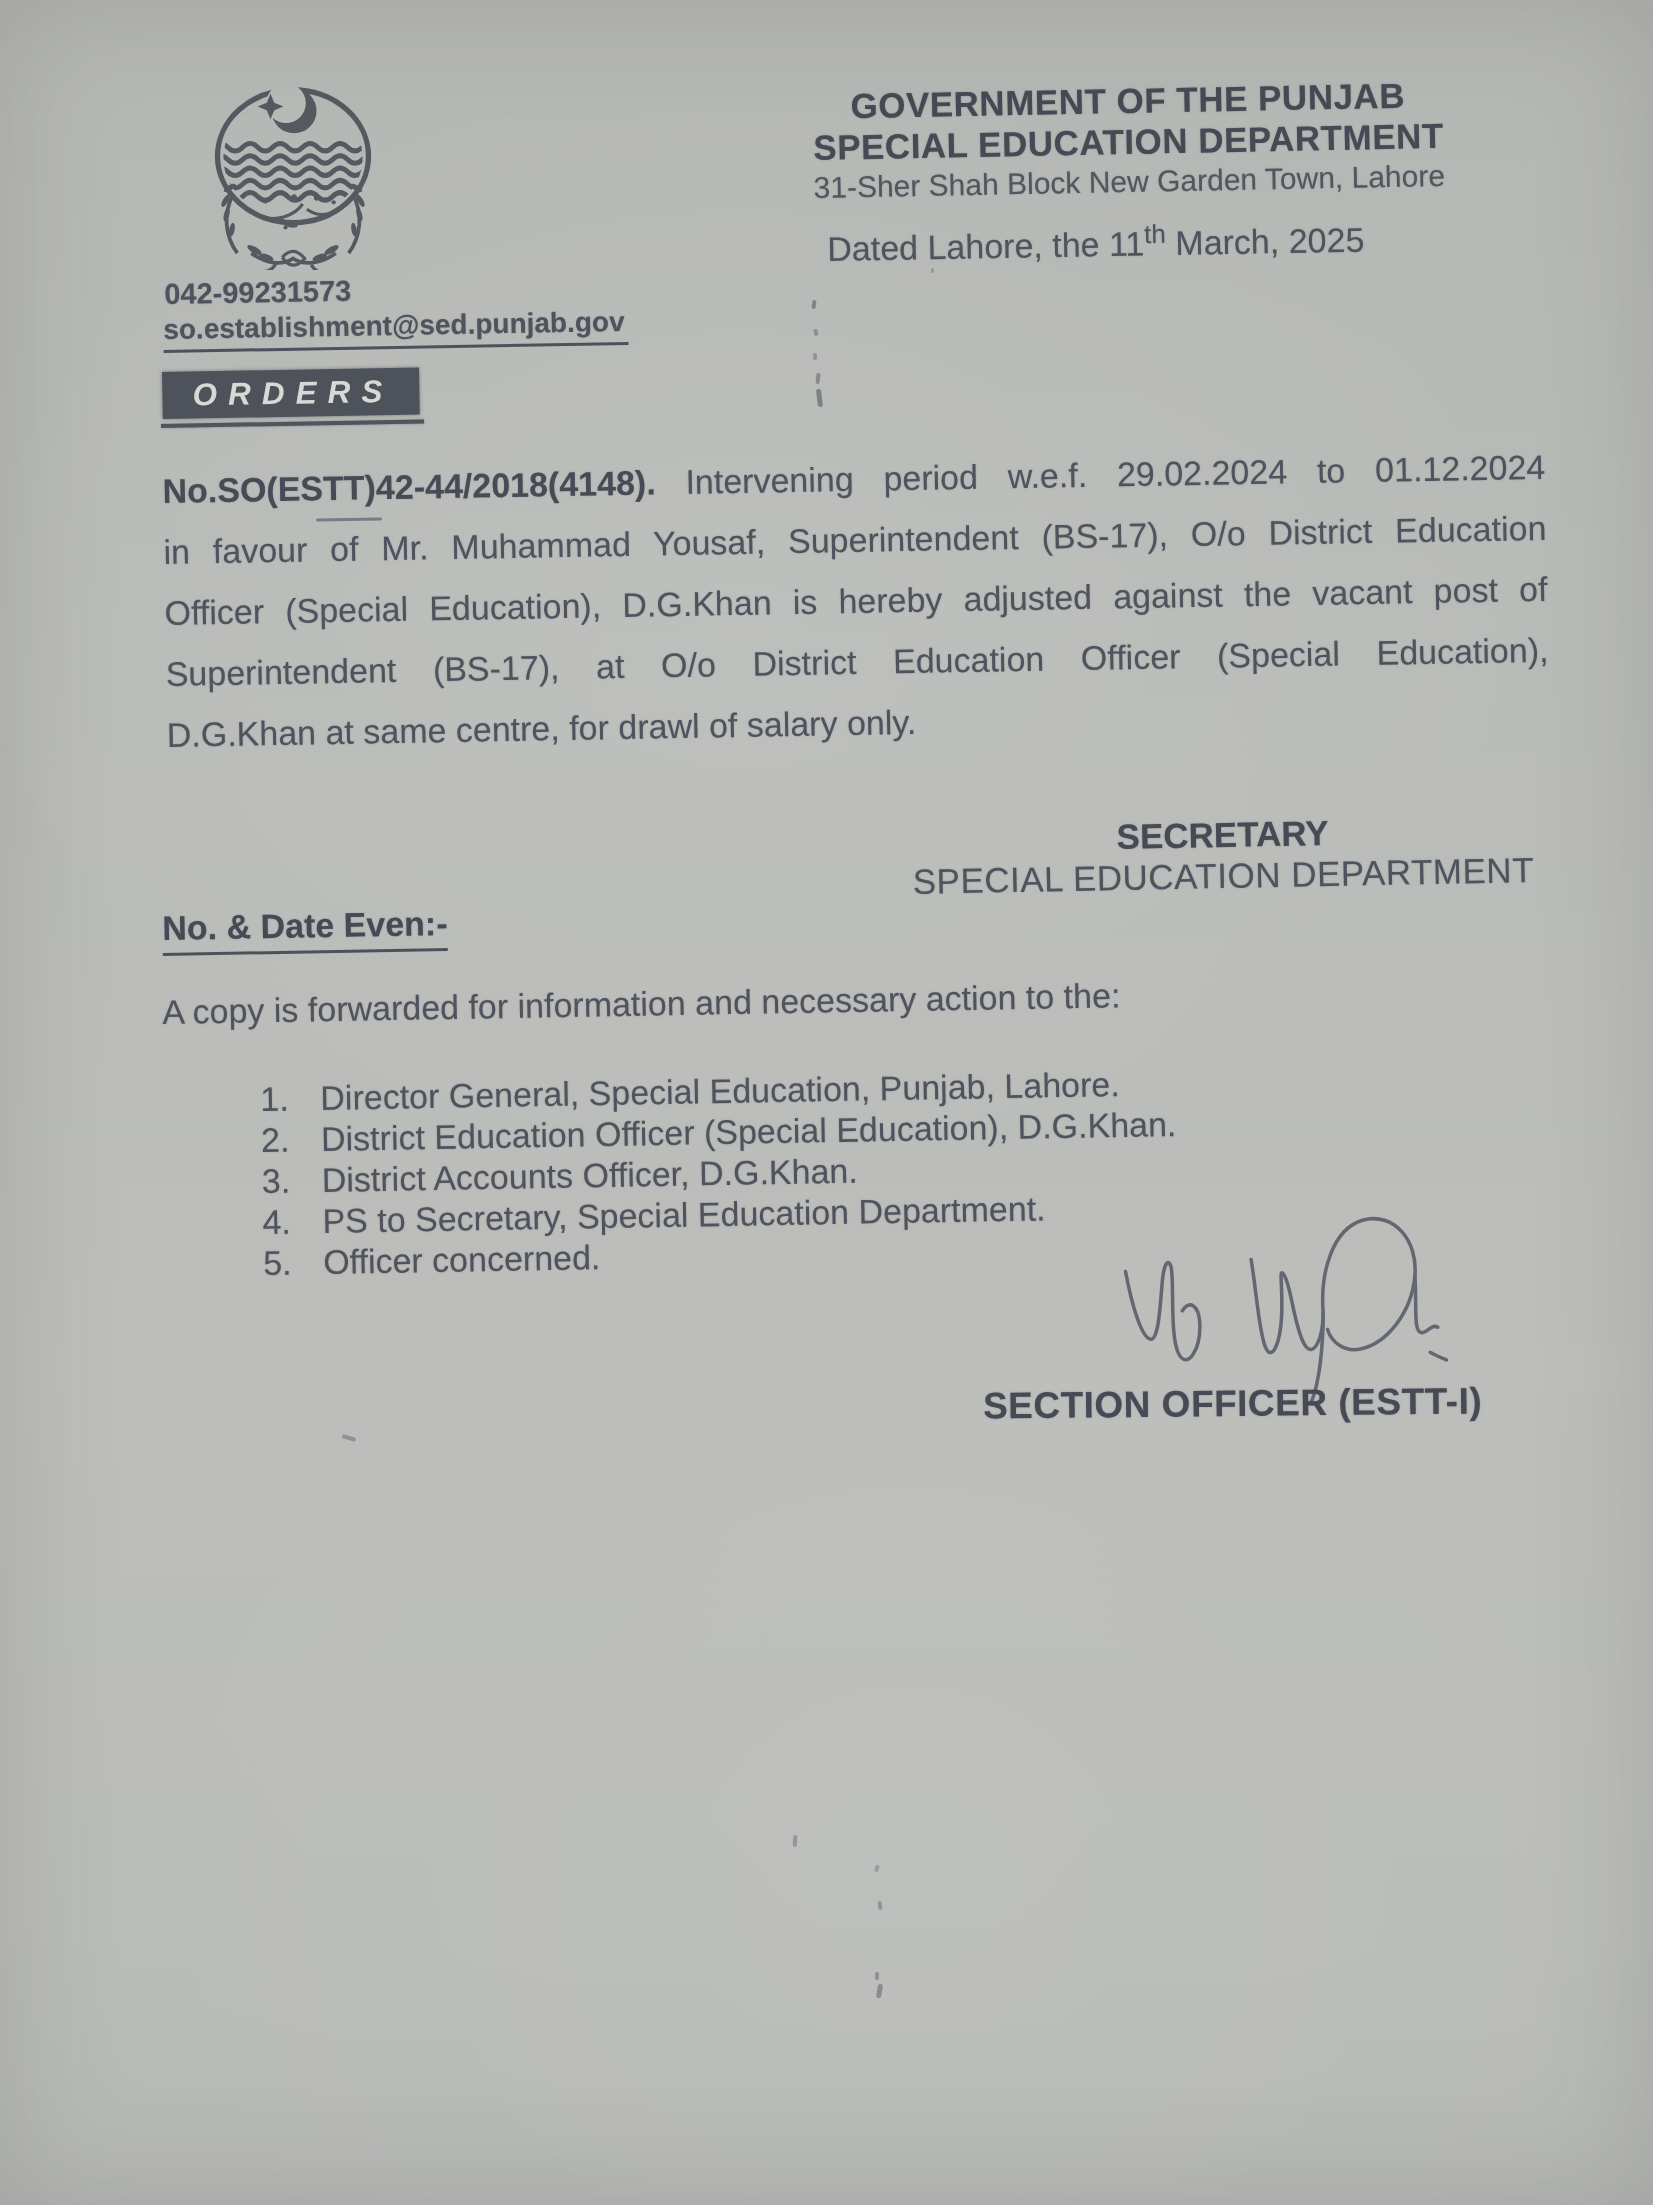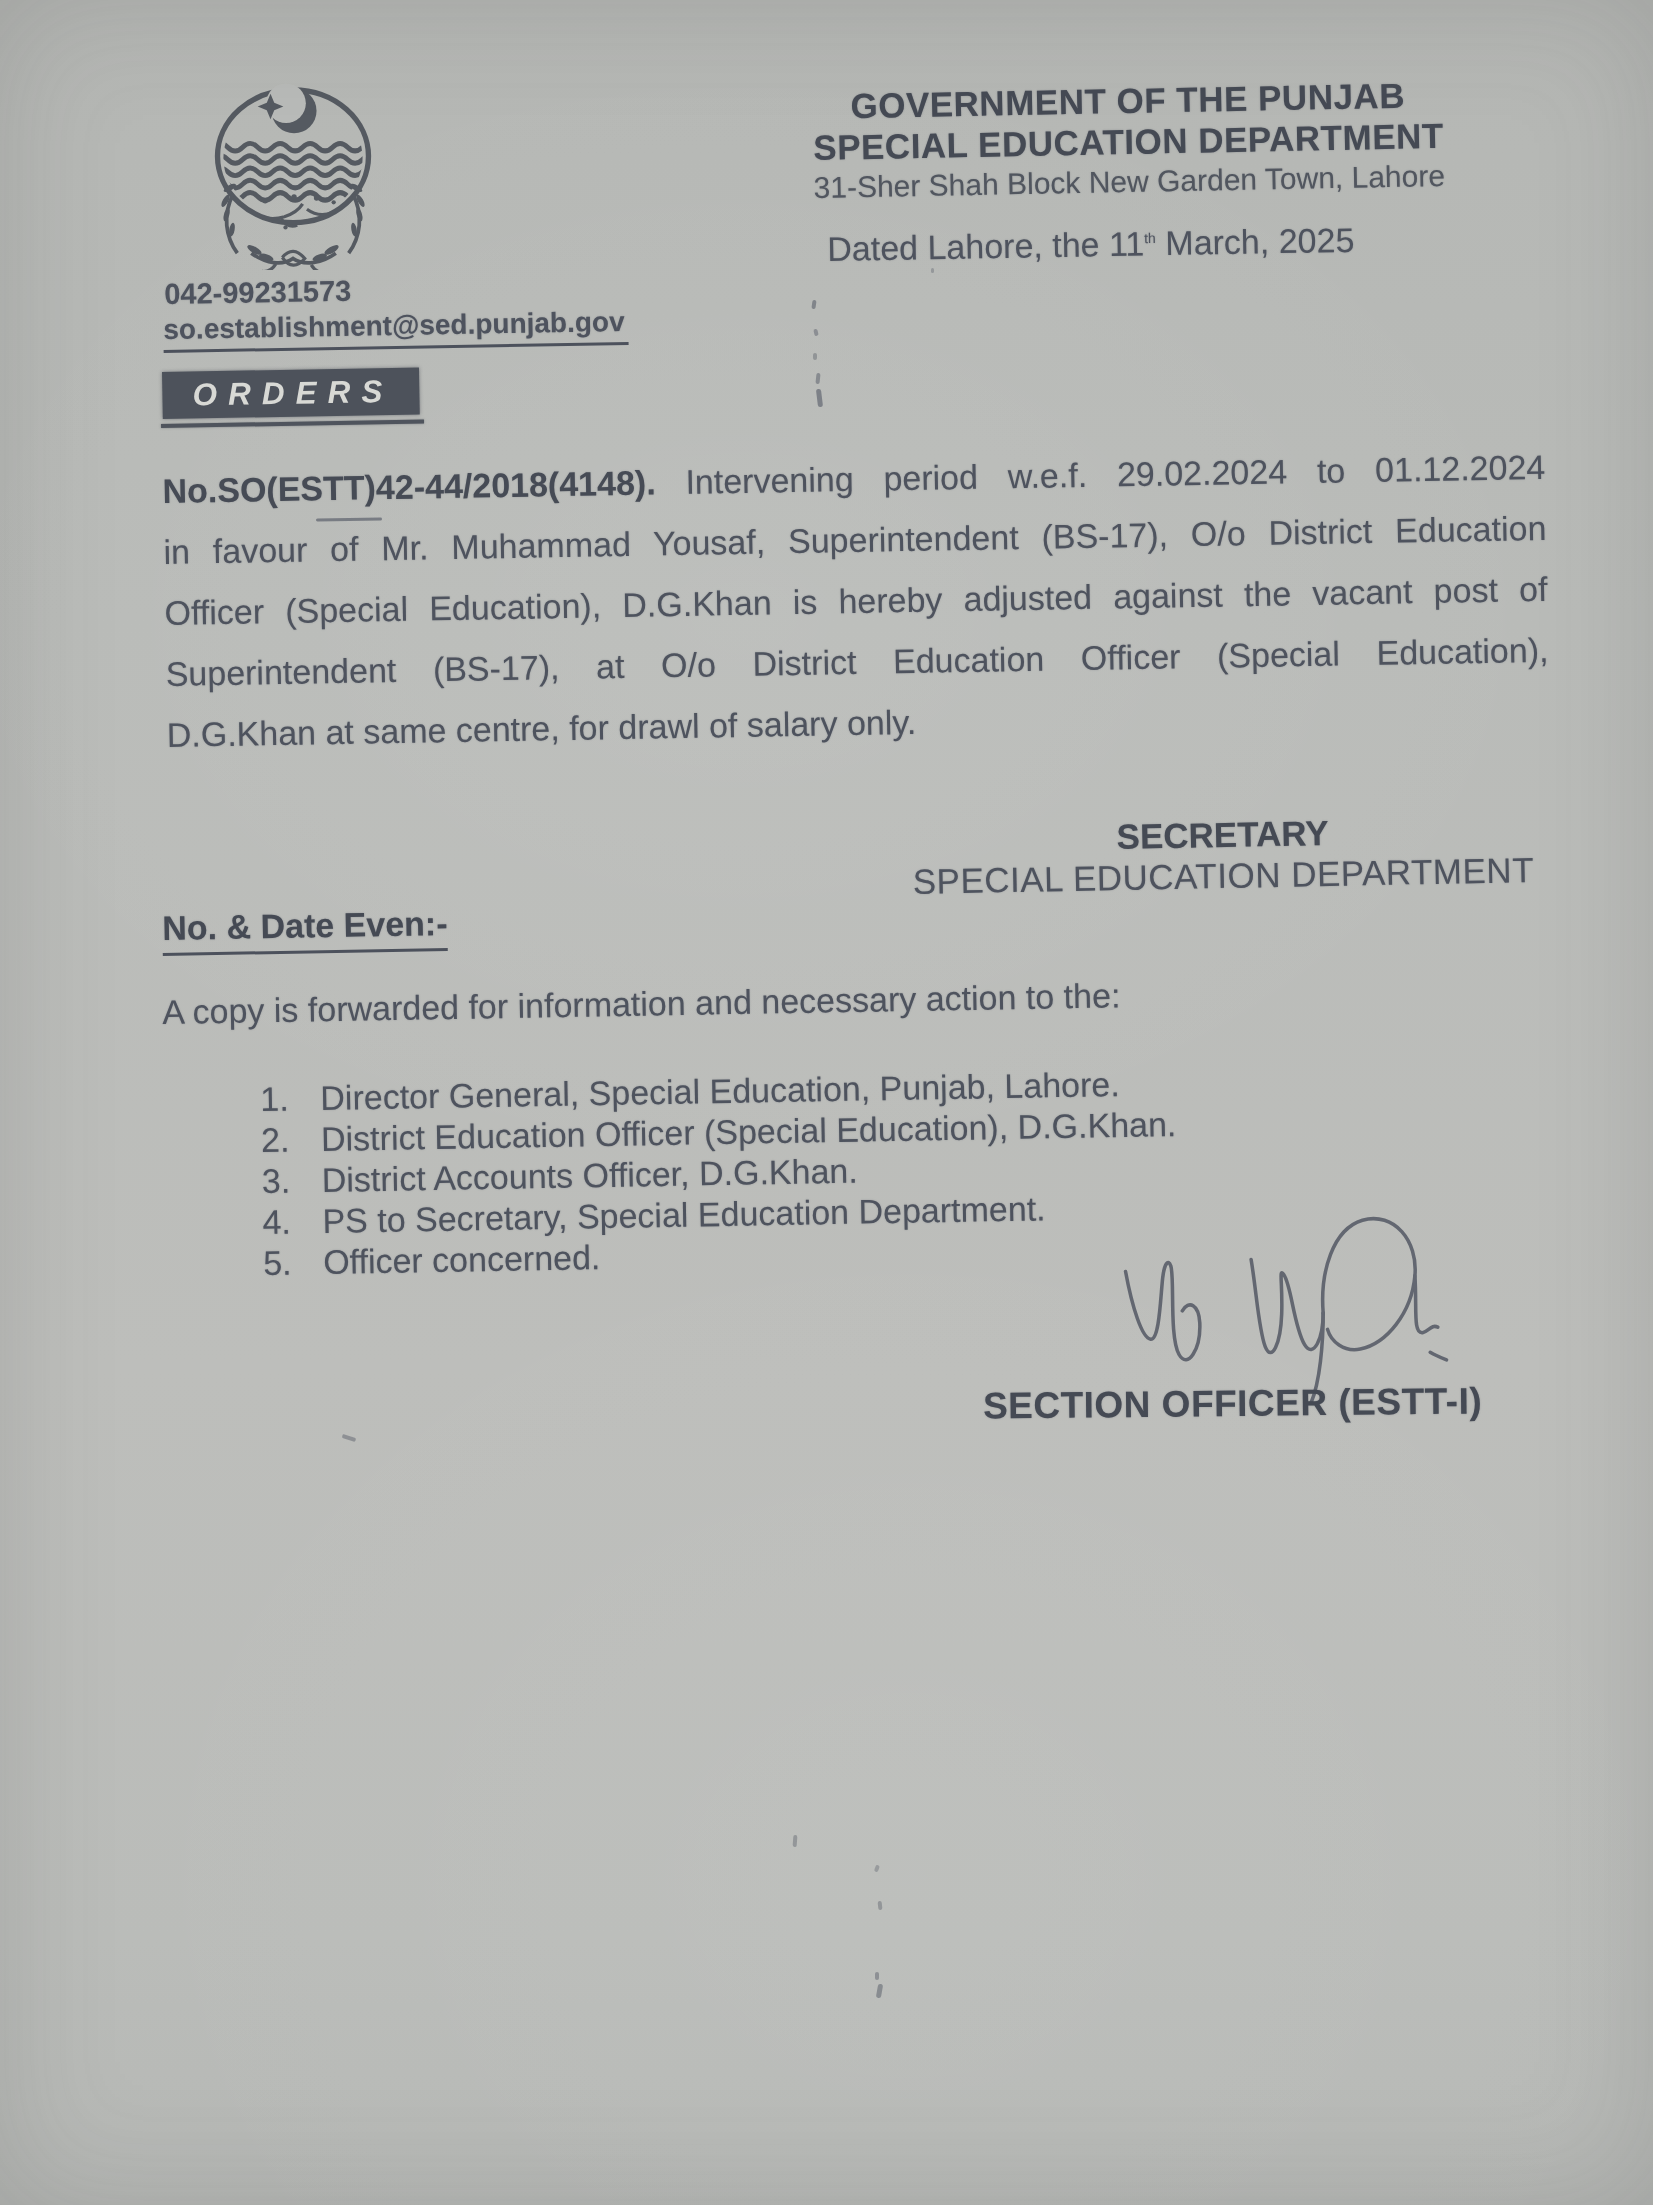--- a/index.html
+++ b/index.html
@@ -19,21 +19,21 @@
   .tilt-c{transform:rotate(-1.1deg);transform-origin:50% 50%;}
   .ink{color:#4e535e;text-shadow:0 0 1.6px rgba(78,83,95,.40);}
   .ink-dark{color:#454a54;text-shadow:0 0 1.6px rgba(70,75,88,.45);}
 
   
   .hdr{position:absolute;left:776px;top:81px;width:705px;text-align:center;}
   .hdr .l1{font-size:35px;font-weight:bold;letter-spacing:0.5px;line-height:40px;}
   .hdr .l2{font-size:35px;font-weight:bold;letter-spacing:0.5px;line-height:41px;}
   .hdr .l3{font-size:30px;line-height:39px;letter-spacing:0px;color:#51565f;}
   .dateline{position:absolute;left:827px;top:230px;font-size:34px;}
-  .dateline sup{font-size:14px;vertical-align:super;line-height:0;}
+  .dateline sup{font-size:26px;vertical-align:super;line-height:0;}
 
   
   .emblem{position:absolute;left:202px;top:72px;width:182px;height:198px;opacity:.9;}
 
   
   .phone{position:absolute;left:164px;top:278px;font-size:29px;font-weight:bold;}
   .email{position:absolute;left:163px;top:314px;font-size:28px;font-weight:bold;
          padding:0 3.3px 4.3px 0;border-bottom:3.3px solid #4c515c;}
 
   

